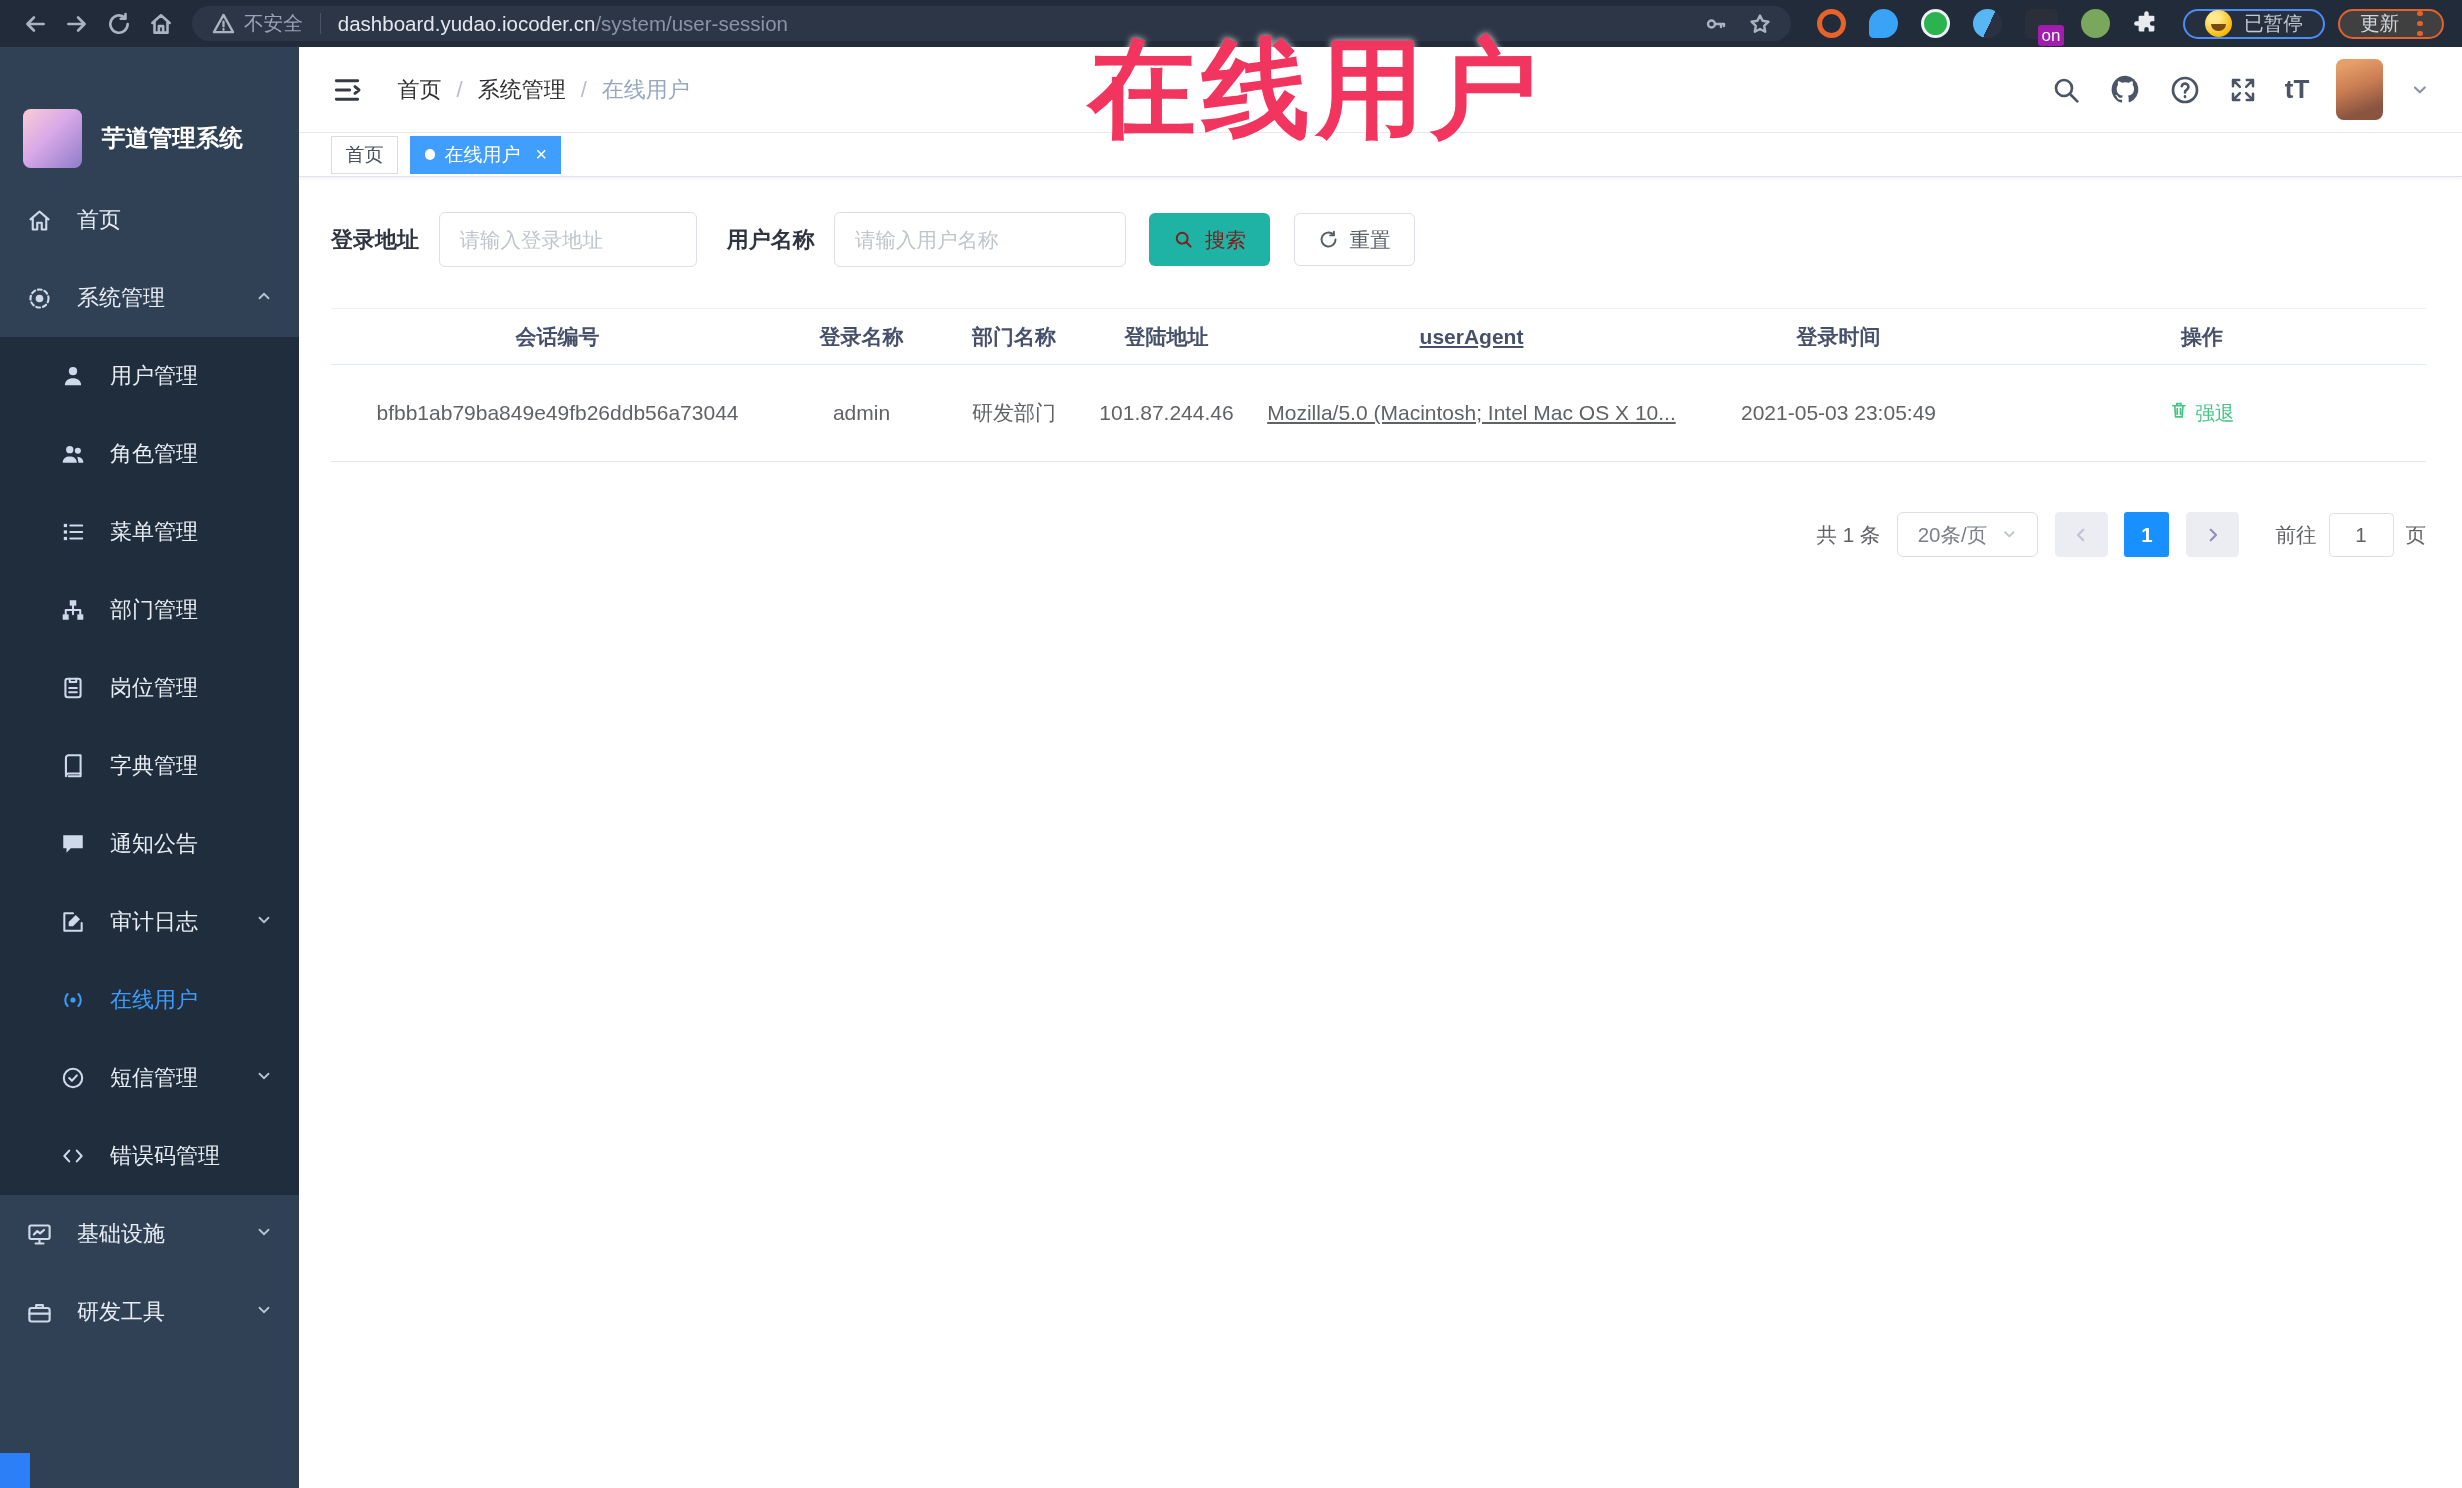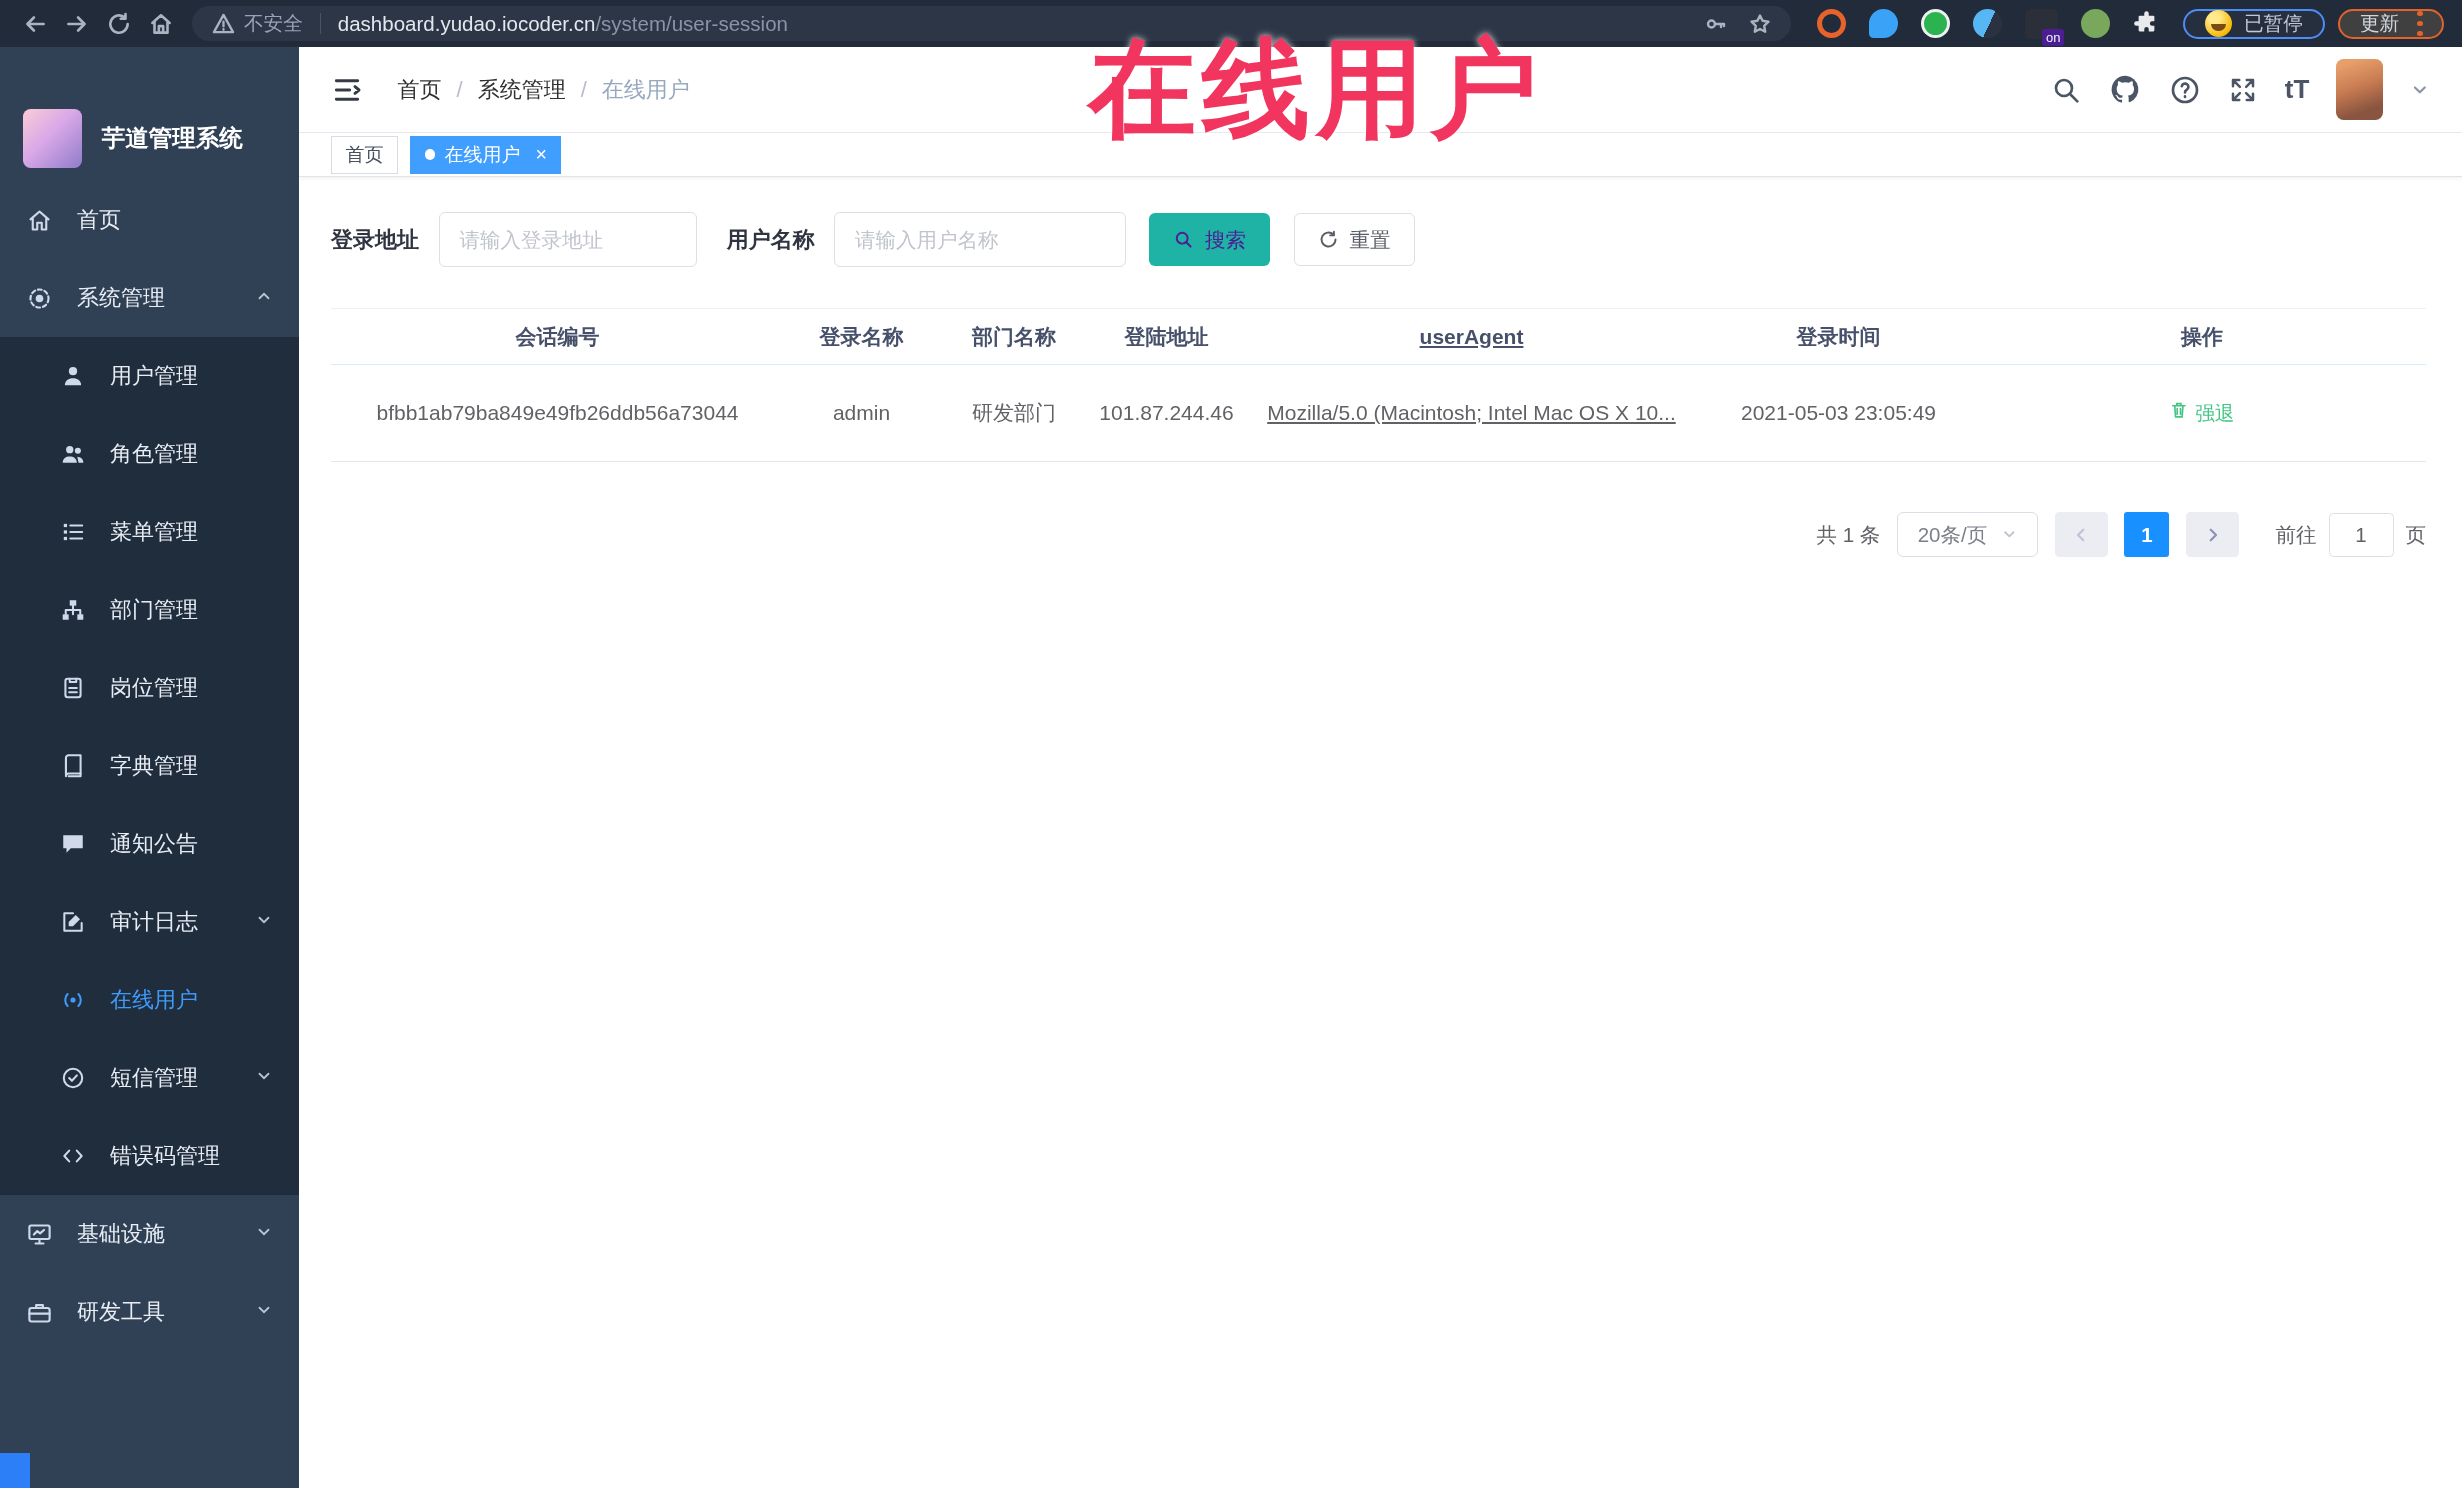--- a/index.html
+++ b/index.html
@@ -17,22 +17,22 @@
   .url-host { color:#e3e7ee; font-size:20.5px; }
   .url-path { color:#8b94a6; font-size:20.5px; }
   .aspace { flex:1; }
   .exts { display:flex; align-items:center; gap:23px; margin:0 23px 0 26px; }
   .ext { width:29px; height:29px; border-radius:50%; flex-shrink:0; }
   .ext-ring   { border:5.3px solid #e8622c; background:transparent; }
   .ext-drop   { background:#3aa3f7; border-radius:50% 50% 50% 4.5px; }
   .ext-green  { background:#2ab34e; border:3.8px solid #eef1f4; }
   .ext-flame  { background:linear-gradient(115deg,#57b7f5 55%,#2a3140 55%); }
   .ext-onbox  { width:33px; height:30px; background:#2a2f3a; border-radius:5.3px; position:relative; }
-  .on-badge   { position:absolute; right:-6px; bottom:-7.6px; background:#4c1d95; color:#eafcef;
-                font-size:13px; line-height:1; padding:2.3px 3.8px; border-radius:3px; }
+  .on-badge   { position:absolute; right:-6px; bottom:-7.6px; background:#a21caf; color:#eafcef;
+                font-size:17px; line-height:1; padding:2.3px 3.8px; border-radius:3px; }
   .ext-search { background:#79a85c; }
   .pill { display:flex; align-items:center; gap:12px; height:30px; border-radius:20.5px;
           padding:0 19.7px; font-size:19.7px; flex-shrink:0; }
   .pill-paused { border:2.3px solid #4e8cf7; color:#c3c9d4; background:#262f3e; }
   .emoji-face { width:27px; height:27px; border-radius:50%;
                 background:radial-gradient(circle at 35% 30%,#ffe98a 20%,#f7b500 75%); position:relative; }
   .emoji-face::after { content:""; position:absolute; left:6px; top:14.4px; width:15px; height:6.8px;
                        border-radius:0 0 7.6px 7.6px; background:#7a4a10; }
   .pill-update { border:2.3px solid #e2622b; color:#cfd4dd; background:#404040; margin-left:13.6px; }
   .kebab { display:flex; flex-direction:column; gap:4.5px; margin-left:6px; }
@@ -85,21 +85,21 @@
   .inp { height:55px; border:0.8px solid #dcdfe6; border-radius:6px; padding:0 19.7px; font-size:20.5px;
          color:#606266; outline:none; font-family:inherit; }
   .inp::placeholder { color:#c0c4cc; }
   .inp.ip { width:258px; }
   .inp.user { width:292px; margin-right:23px; }
   .gap2 { margin-left:30px; }
   .btn { height:53px; border-radius:6px; display:inline-flex; align-items:center; gap:10.6px;
          padding:0 23px; font-size:20.5px; border:0.8px solid transparent; cursor:pointer;
          font-family:inherit; }
   .btn svg { stroke:currentColor; fill:none; stroke-width:2.2; stroke-linecap:round; }
-  .btn.search { background:#1eb3a4; color:#4c1d95;text-align:right; }
+  .btn.search { background:#1eb3a4; color:#7f1d1d;text-align:right; }
   .btn.reset { background:#fff; border-color:#dcdfe6; color:#5a5e66; margin-left:24px; }
 
   .table { width:2095px; margin-top:41px; border-top:0.8px solid #eef0f5; }
   .thr { display:flex; align-items:center; min-height:56px; border-bottom:0.8px solid #d7ecfb;
          font-weight:bold; color:#47506b; font-size:21px; }
   .tdr { display:flex; align-items:center; min-height:97px; border-bottom:0.8px solid #e4e7ed;
          color:#606266; font-size:21px; }
   .c { text-align:center; padding:0 9px; }
   .c1{width:453px;} .c2{width:155px;} .c3{width:150px;}
   .c4{width:155px; word-break:break-all; line-height:1.6;}

